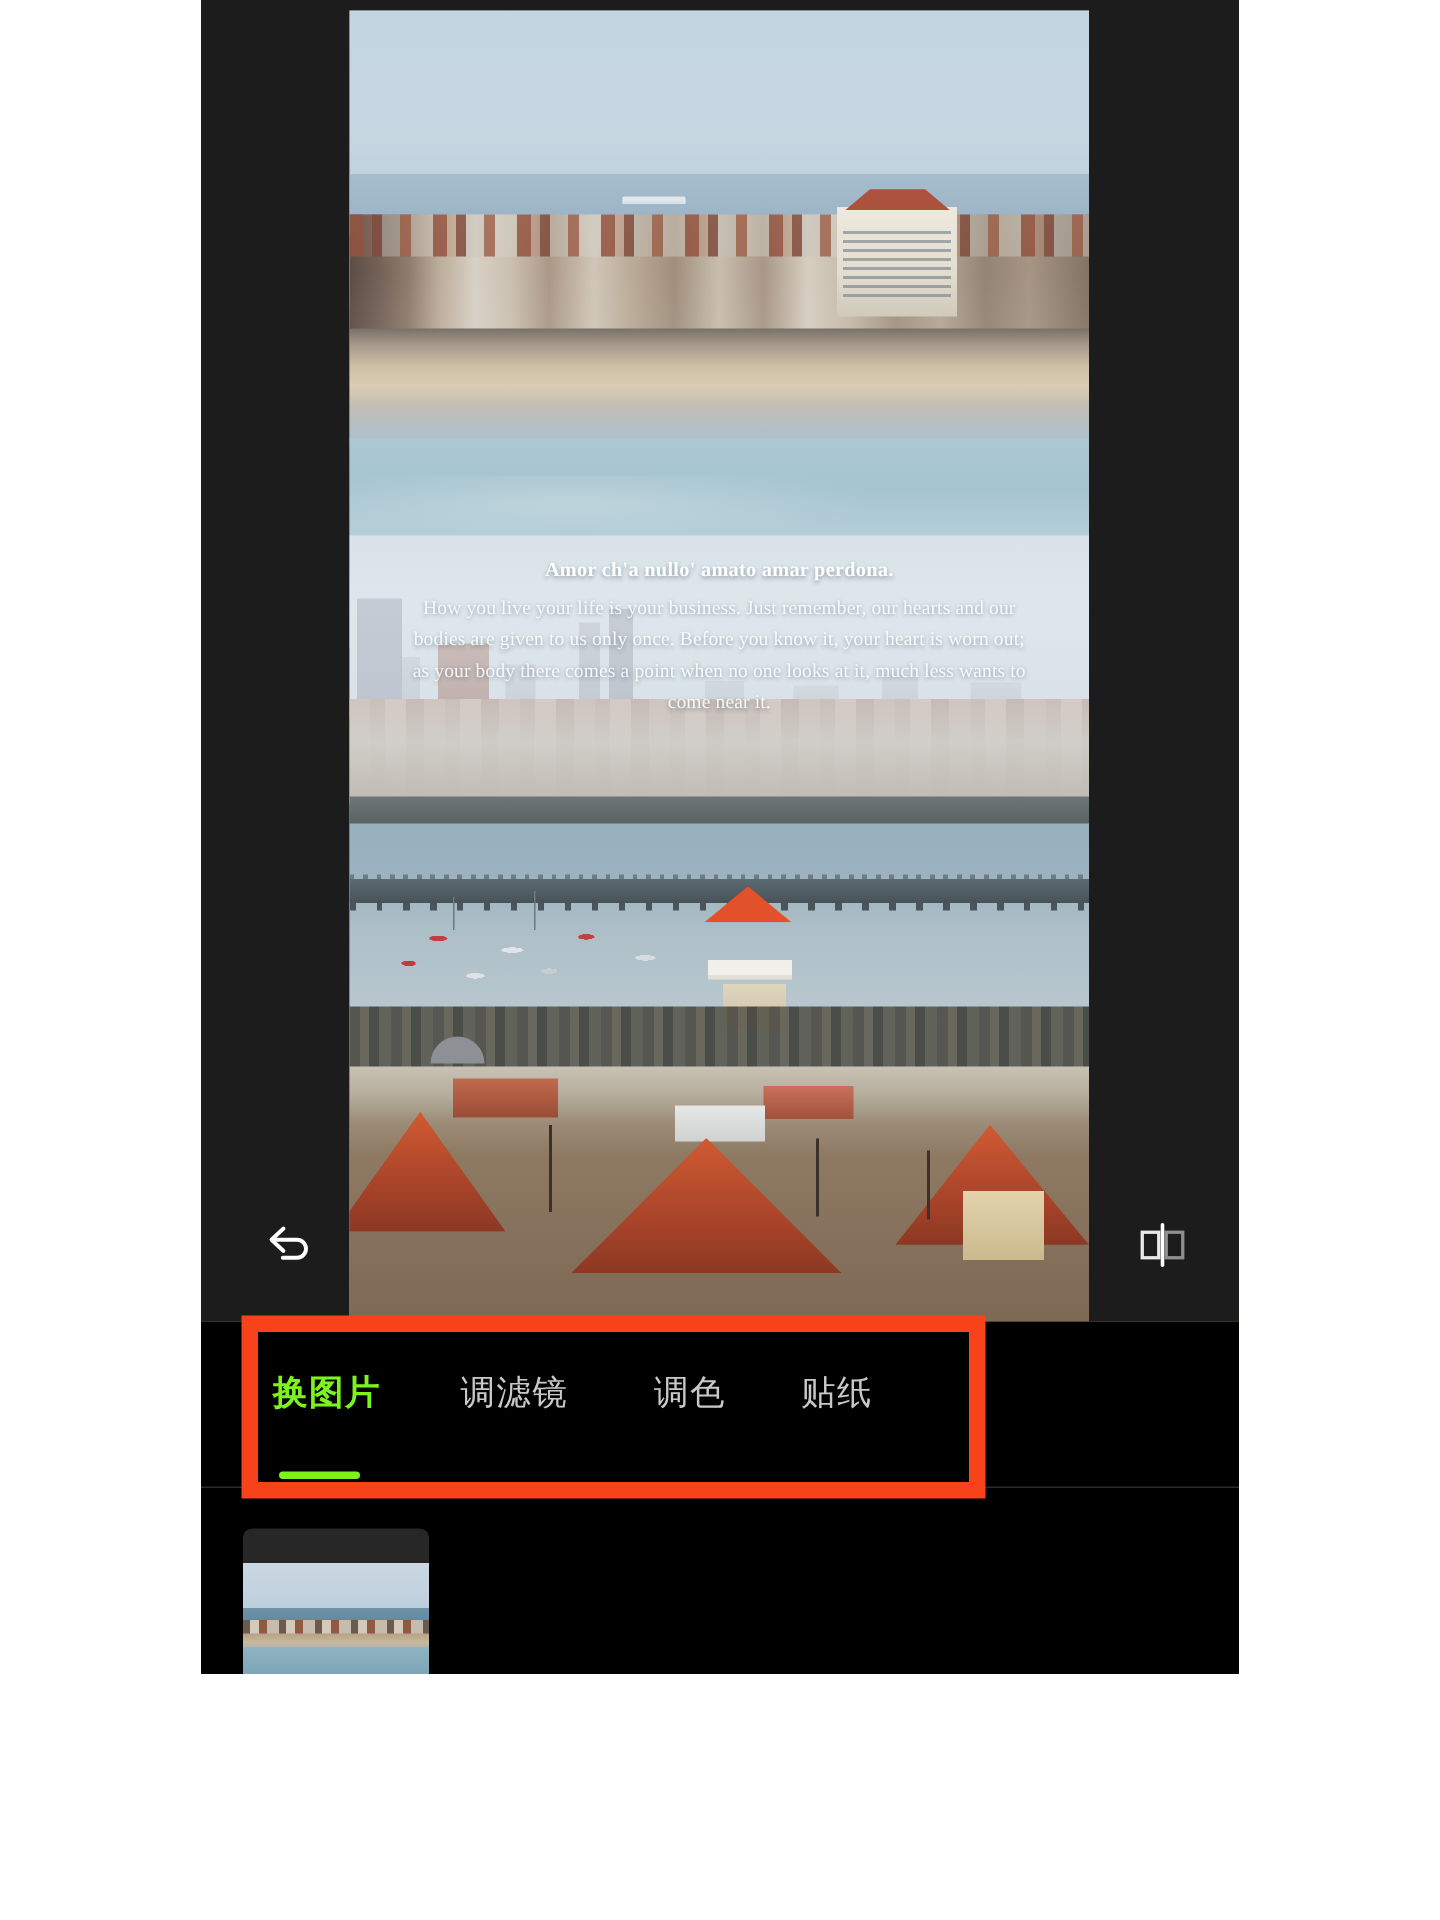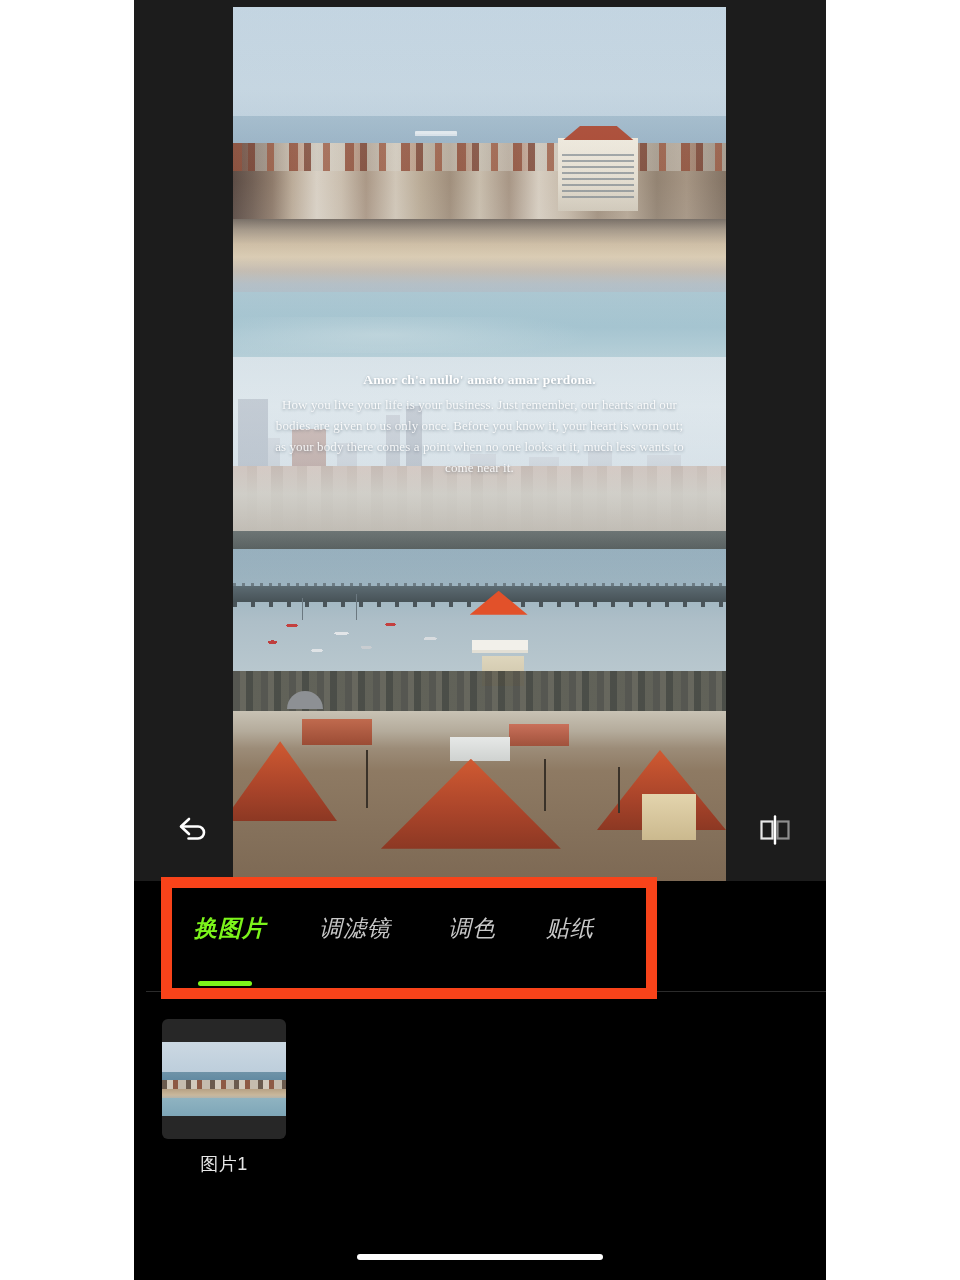--- a/index.html
+++ b/index.html
@@ -12,21 +12,21 @@
   #root {
     position: relative;
     width: 960px; height: 1280px;
     background: #ffffff;
   }
 
   
   .phone {
     position: absolute;
     left: 134px; top: 0;
-    width: 692px; height: 1280px;
+    width: 692px; height: 1116px;
     background: #eab308;
     overflow: hidden;
   }
 
   
   .editor-area {
     position: absolute;
     left: 0; top: 0;
     width: 692px; height: 881px;
     background: #1c1c1c;
@@ -293,22 +293,22 @@
   
   .panel {
     position: absolute;
     left: 0; top: 881px;
     width: 692px; height: 399px;
     background: #000000;
   }
 
   .tabs {
     position: absolute;
-    left: 12px; top: 14px;
-    width: 692px; height: 82px; font-style: italic;
+    left: 0; top: 14px;
+    width: 692px; height: 82px;
   }
   .tab {
     position: absolute;
     top: 18px;
     font-size: 23px;
     color: #c8c8c8;
     letter-spacing: 1px;
     white-space: nowrap;
   }
   .tab.active { color: #7cf41b; font-weight: bold; }

